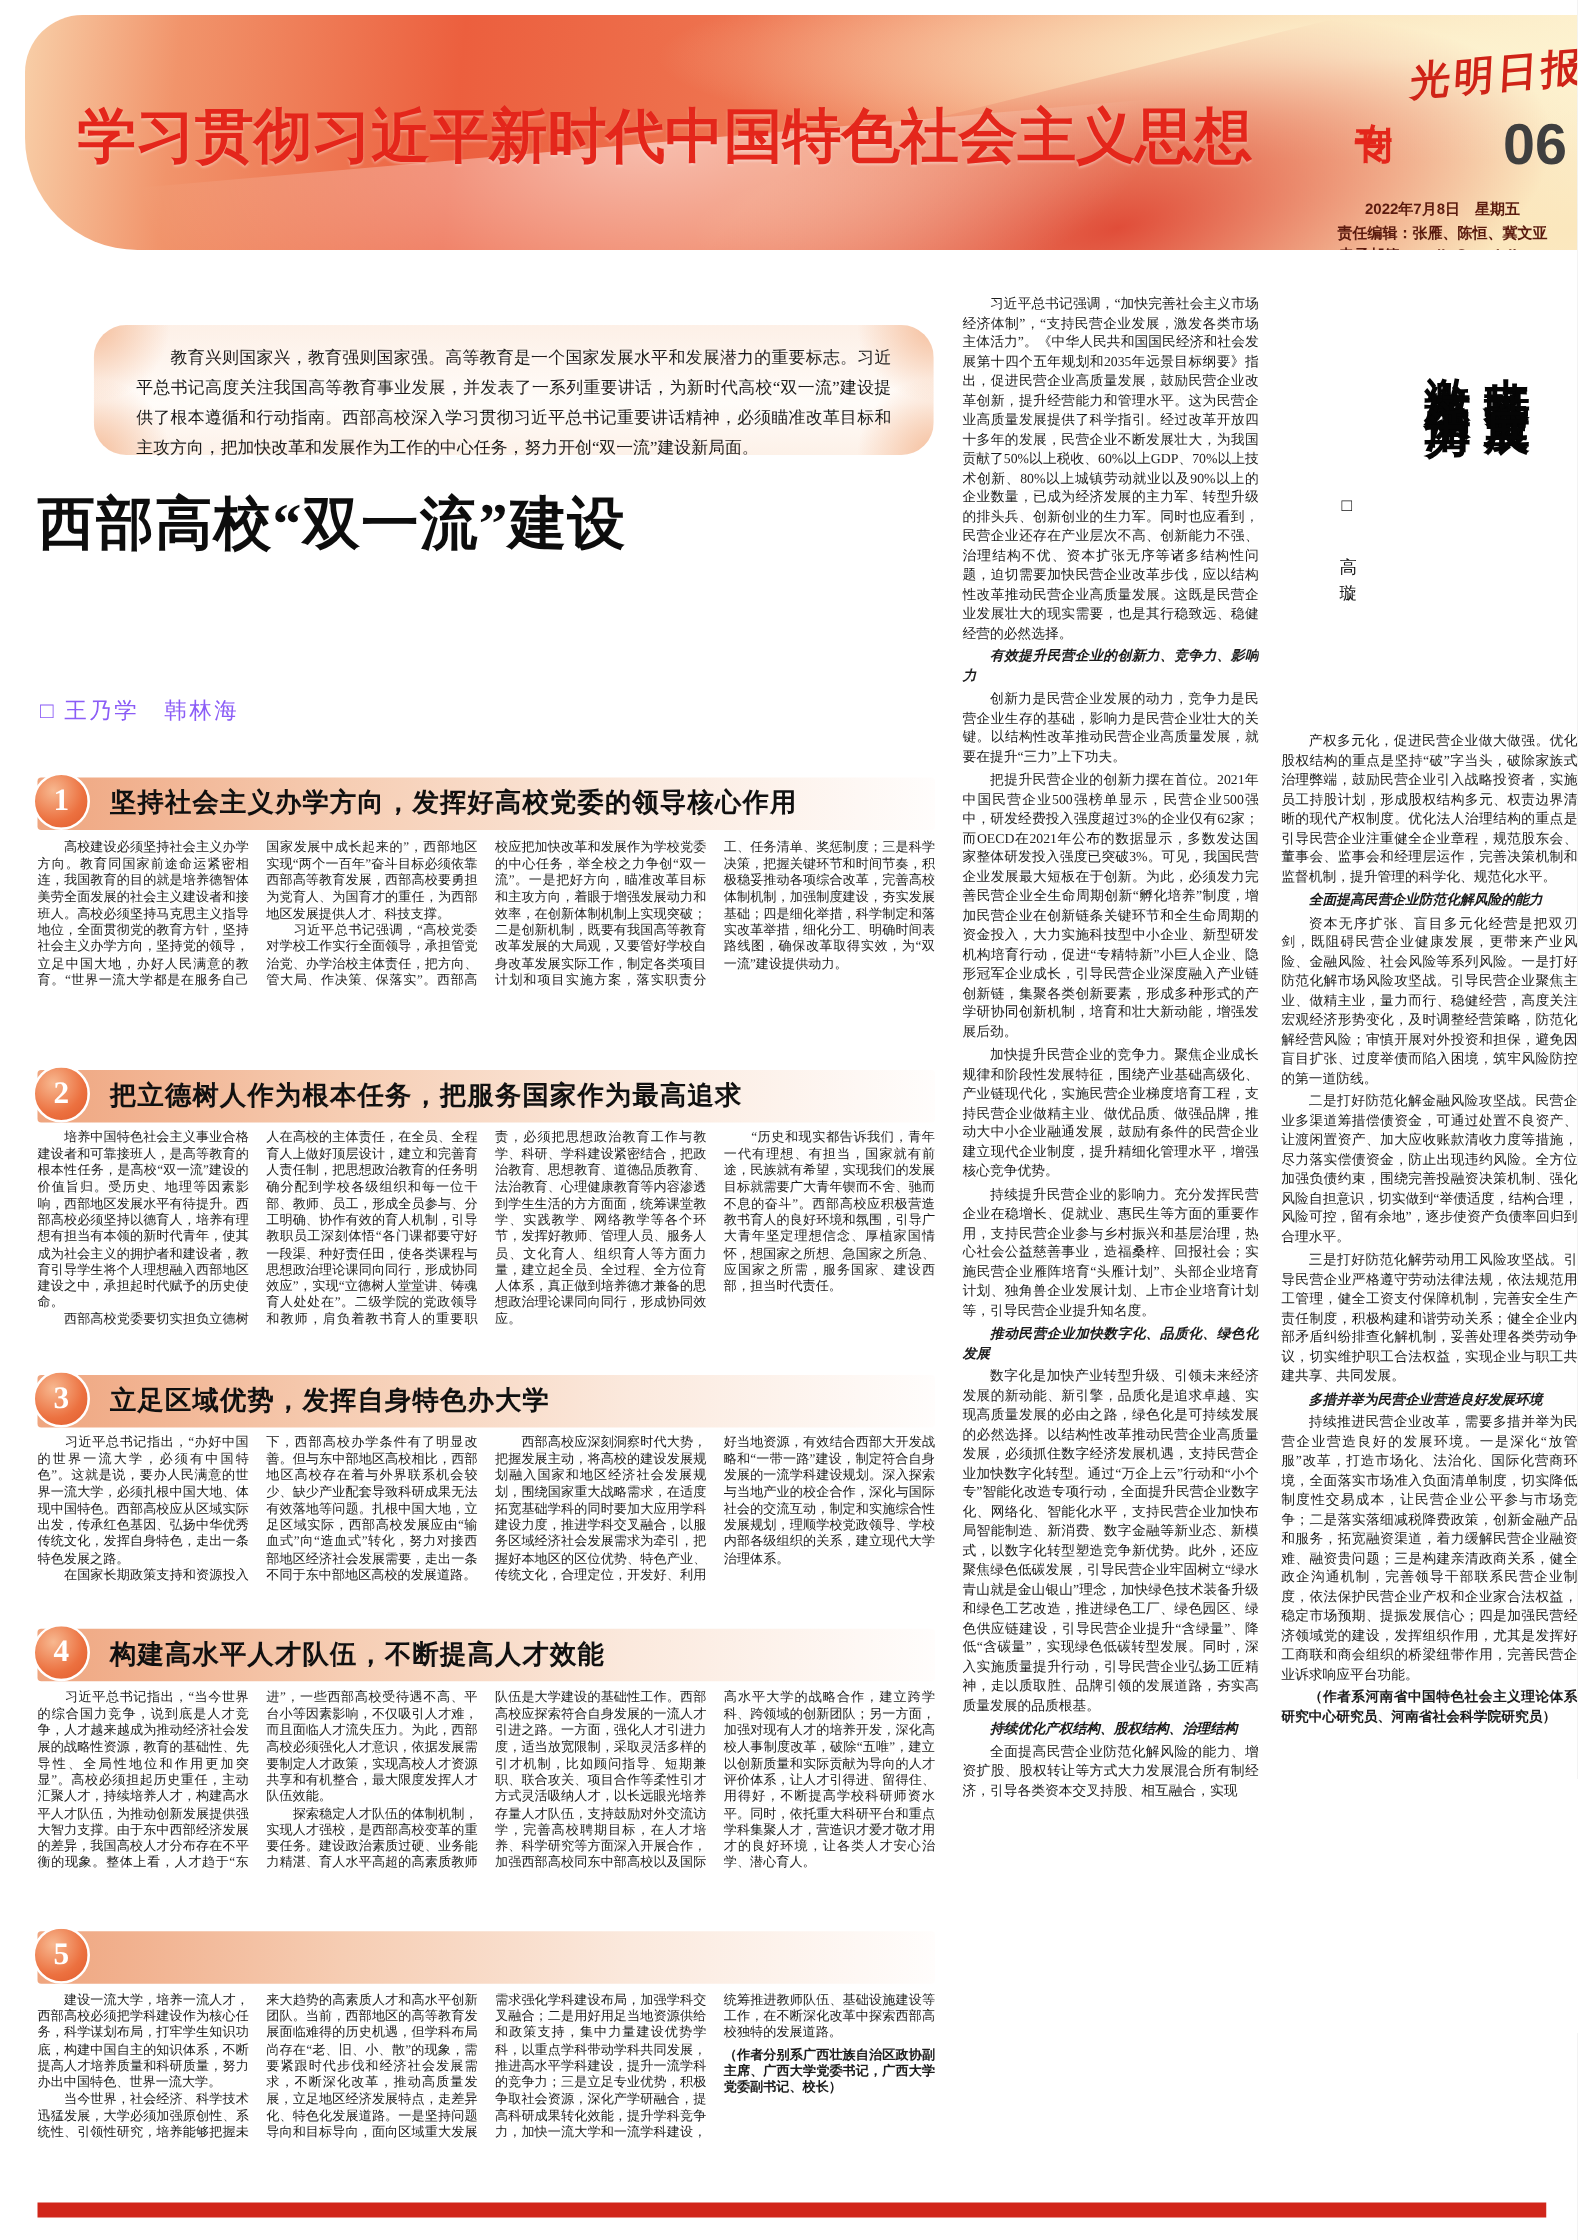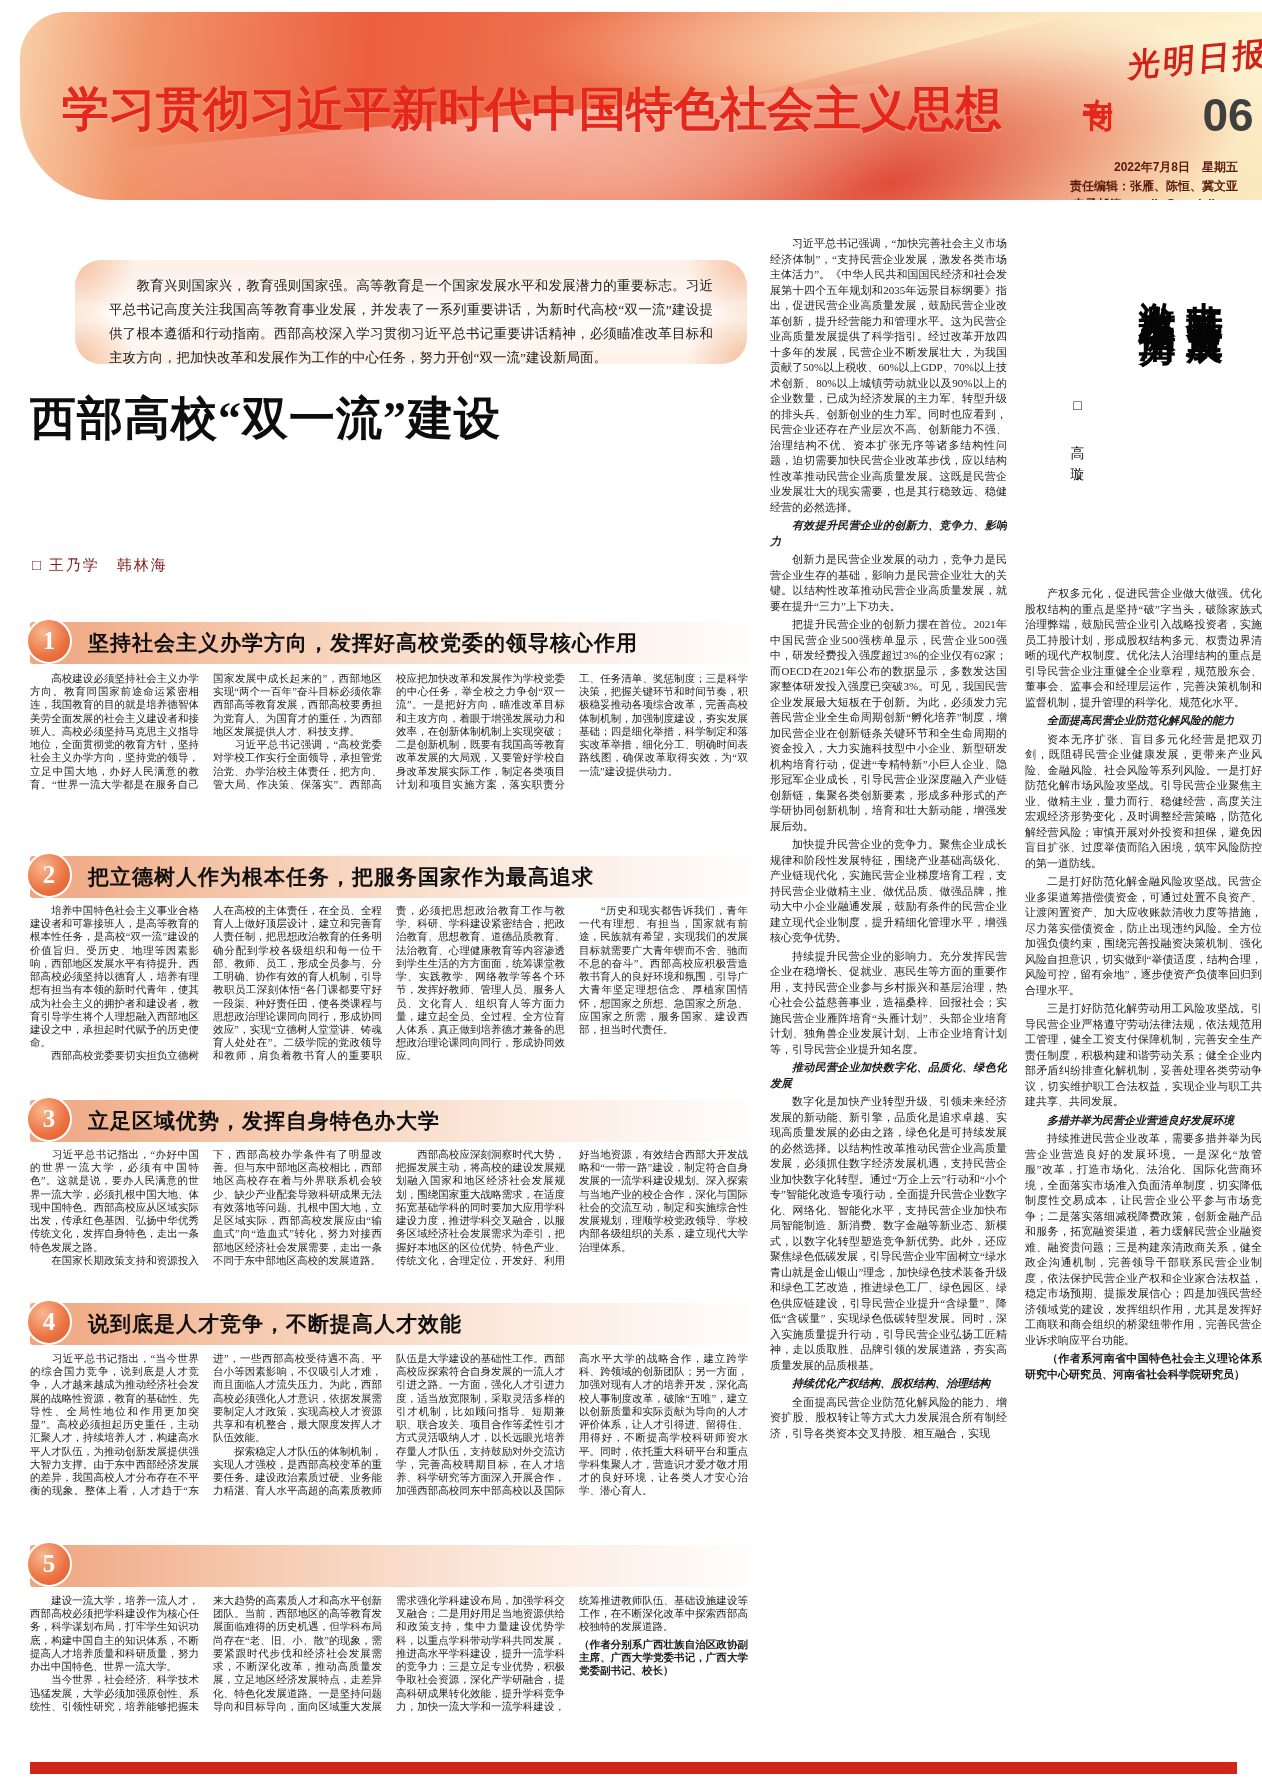--- a/index.html
+++ b/index.html
@@ -22,37 +22,37 @@
     font-family:"Liberation Sans",sans-serif;font-weight:900;font-size:47px;letter-spacing:0px;
     color:#e4261b;text-shadow:0 1px 2px rgba(255,255,255,.35);white-space:nowrap;}
   .zhuankan{position:absolute;left:1062px;top:62px;writing-mode:vertical-rl;
     font-family:"Liberation Sans",sans-serif;font-weight:900;font-size:30px;line-height:1.1;
     color:#e4261b;letter-spacing:4px;}
   .masthead{position:absolute;left:1108px;top:26px;width:140px;text-align:right;
     font-family:"DejaVu Serif",serif;font-weight:bold;font-size:32px;color:#cf2317;
     transform:rotate(-5deg) skewX(-8deg);letter-spacing:3px;white-space:nowrap;}
   .pagenum{position:absolute;left:1168px;top:76px;width:80px;text-align:center;
     font-family:"Liberation Sans",sans-serif;font-weight:bold;font-size:46px;color:#3f3f3f;}
-  .dateblock{position:absolute;right:24px;top:146px;text-align:right;
+  .dateblock{position:absolute;right:24px;top:146px;text-align:center;
     font-family:"Liberation Sans",sans-serif;font-weight:bold;font-size:12px;line-height:1.55;color:#5a1a0e;}
   
   .introbox{position:absolute;left:75px;top:248px;width:672px;height:104px;border-radius:26px;
     background:
       radial-gradient(circle at 0% 0%, #f5bf9d 0%, rgba(245,191,157,0) 9%),
       radial-gradient(circle at 100% 0%, #f5bf9d 0%, rgba(245,191,157,0) 9%),
       radial-gradient(circle at 0% 100%, #f5bf9d 0%, rgba(245,191,157,0) 9%),
       radial-gradient(circle at 100% 100%, #f5bf9d 0%, rgba(245,191,157,0) 9%),
       linear-gradient(180deg,#fdf0e7 0%,#fffcf9 60%,#fdf1e8 100%);
     padding:14px 34px;box-sizing:border-box;margin-top:12px;}
   .introbox p{margin:0;font-size:13.5px;line-height:24px;text-align:justify;white-space:pre-line;}
   
   .headline{position:absolute;left:30px;top:382px;width:700px;
     font-family:"Liberation Serif",serif;font-weight:900;font-size:46px;line-height:74px;
     color:#0d0d0d;letter-spacing:1px;}
-  .byline-l{position:absolute;left:32px;top:556px;font-size:15px;color:#7f1d1d;letter-spacing:2px;}
+  .byline-l{position:absolute;left:32px;top:556px;font-size:18px;color:#8b5cf6;letter-spacing:2px;}
   .sec-bar{position:absolute;left:30px;width:718px;height:42px;
     background:linear-gradient(90deg,#efa57f 0%,#f6cdb3 34%,#fbe9dd 66%,#fffdfc 100%);
     border-radius:3px;}
   .sec-num{position:absolute;left:-4px;top:-4px;width:46px;height:46px;border-radius:50%;
     background:radial-gradient(circle at 35% 30%, #f7b890 0%, #ec7140 60%, #e05a2b 100%);
     border:2px solid #fff;box-sizing:border-box;
     color:#fff;font-family:"Liberation Serif",serif;font-weight:bold;font-size:25px;
     display:flex;align-items:center;justify-content:center;}
   .sec-title{position:absolute;left:58px;top:0;height:42px;line-height:42px;
     font-family:"Liberation Sans",sans-serif;font-weight:900;font-size:21px;color:#101010;
@@ -133,21 +133,21 @@
   <div class="sec-bar" id="s3b">
     <div class="sec-num">3</div>
     <div class="sec-title">立足区域优势，发挥自身特色办大学</div>
   </div>
   <div class="sec-body" id="s3t">　　习近平总书记指出，“办好中国的世界一流大学，必须有中国特色”。这就是说，要办人民满意的世界一流大学，必须扎根中国大地、体现中国特色。西部高校应从区域实际出发，传承红色基因、弘扬中华优秀传统文化，发挥自身特色，走出一条特色发展之路。
 　　在国家长期政策支持和资源投入下，西部高校办学条件有了明显改善。但与东中部地区高校相比，西部地区高校存在着与外界联系机会较少、缺少产业配套导致科研成果无法有效落地等问题。扎根中国大地，立足区域实际，西部高校发展应由“输血式”向“造血式”转化，努力对接西部地区经济社会发展需要，走出一条不同于东中部地区高校的发展道路。
 　　西部高校应深刻洞察时代大势，把握发展主动，将高校的建设发展规划融入国家和地区经济社会发展规划，围绕国家重大战略需求，在适度拓宽基础学科的同时要加大应用学科建设力度，推进学科交叉融合，以服务区域经济社会发展需求为牵引，把握好本地区的区位优势、特色产业、传统文化，合理定位，开发好、利用好当地资源，有效结合西部大开发战略和“一带一路”建设，制定符合自身发展的一流学科建设规划。深入探索与当地产业的校企合作，深化与国际社会的交流互动，制定和实施综合性发展规划，理顺学校党政领导、学校内部各级组织的关系，建立现代大学治理体系。</div>
 
   <div class="sec-bar" id="s4b">
     <div class="sec-num">4</div>
-    <div class="sec-title">说到底是人才竞争，不断提高人才效能</div>
+    <div class="sec-title">构建高水平人才队伍，不断提高人才效能</div>
   </div>
   <div class="sec-body" id="s4t">　　习近平总书记指出，“当今世界的综合国力竞争，说到底是人才竞争，人才越来越成为推动经济社会发展的战略性资源，教育的基础性、先导性、全局性地位和作用更加突显”。高校必须担起历史重任，主动汇聚人才，持续培养人才，构建高水平人才队伍，为推动创新发展提供强大智力支撑。由于东中西部经济发展的差异，我国高校人才分布存在不平衡的现象。整体上看，人才趋于“东进”，一些西部高校受待遇不高、平台小等因素影响，不仅吸引人才难，而且面临人才流失压力。为此，西部高校必须强化人才意识，依据发展需要制定人才政策，实现高校人才资源共享和有机整合，最大限度发挥人才队伍效能。
 　　探索稳定人才队伍的体制机制，实现人才强校，是西部高校变革的重要任务。建设政治素质过硬、业务能力精湛、育人水平高超的高素质教师队伍是大学建设的基础性工作。西部高校应探索符合自身发展的一流人才引进之路。一方面，强化人才引进力度，适当放宽限制，采取灵活多样的引才机制，比如顾问指导、短期兼职、联合攻关、项目合作等柔性引才方式灵活吸纳人才，以长远眼光培养存量人才队伍，支持鼓励对外交流访学，完善高校聘期目标，在人才培养、科学研究等方面深入开展合作，加强西部高校同东中部高校以及国际高水平大学的战略合作，建立跨学科、跨领域的创新团队；另一方面，加强对现有人才的培养开发，深化高校人事制度改革，破除“五唯”，建立以创新质量和实际贡献为导向的人才评价体系，让人才引得进、留得住、用得好，不断提高学校科研师资水平。同时，依托重大科研平台和重点学科集聚人才，营造识才爱才敬才用才的良好环境，让各类人才安心治学、潜心育人。</div>
 
   <div class="sec-bar" id="s5b">
     <div class="sec-num">5</div>
   </div>
   <div class="sec-body" id="s5t"><span>　　建设一流大学，培养一流人才，西部高校必须把学科建设作为核心任务，科学谋划布局，打牢学生知识功底，构建中国自主的知识体系，不断提高人才培养质量和科研质量，努力办出中国特色、世界一流大学。
 　　当今世界，社会经济、科学技术迅猛发展，大学必须加强原创性、系统性、引领性研究，培养能够把握未来大趋势的高素质人才和高水平创新团队。当前，西部地区的高等教育发展面临难得的历史机遇，但学科布局尚存在“老、旧、小、散”的现象，需要紧跟时代步伐和经济社会发展需求，不断深化改革，推动高质量发展，立足地区经济发展特点，走差异化、特色化发展道路。一是坚持问题导向和目标导向，面向区域重大发展需求强化学科建设布局，加强学科交叉融合；二是用好用足当地资源供给和政策支持，集中力量建设优势学科，以重点学科带动学科共同发展，推进高水平学科建设，提升一流学科的竞争力；三是立足专业优势，积极争取社会资源，深化产学研融合，提高科研成果转化效能，提升学科竞争力，加快一流大学和一流学科建设，统筹推进教师队伍、基础设施建设等工作，在不断深化改革中探索西部高校独特的发展道路。</span>
 <span class="credit-l">（作者分别系广西壮族自治区政协副主席、广西大学党委书记，广西大学党委副书记、校长）</span></div>

